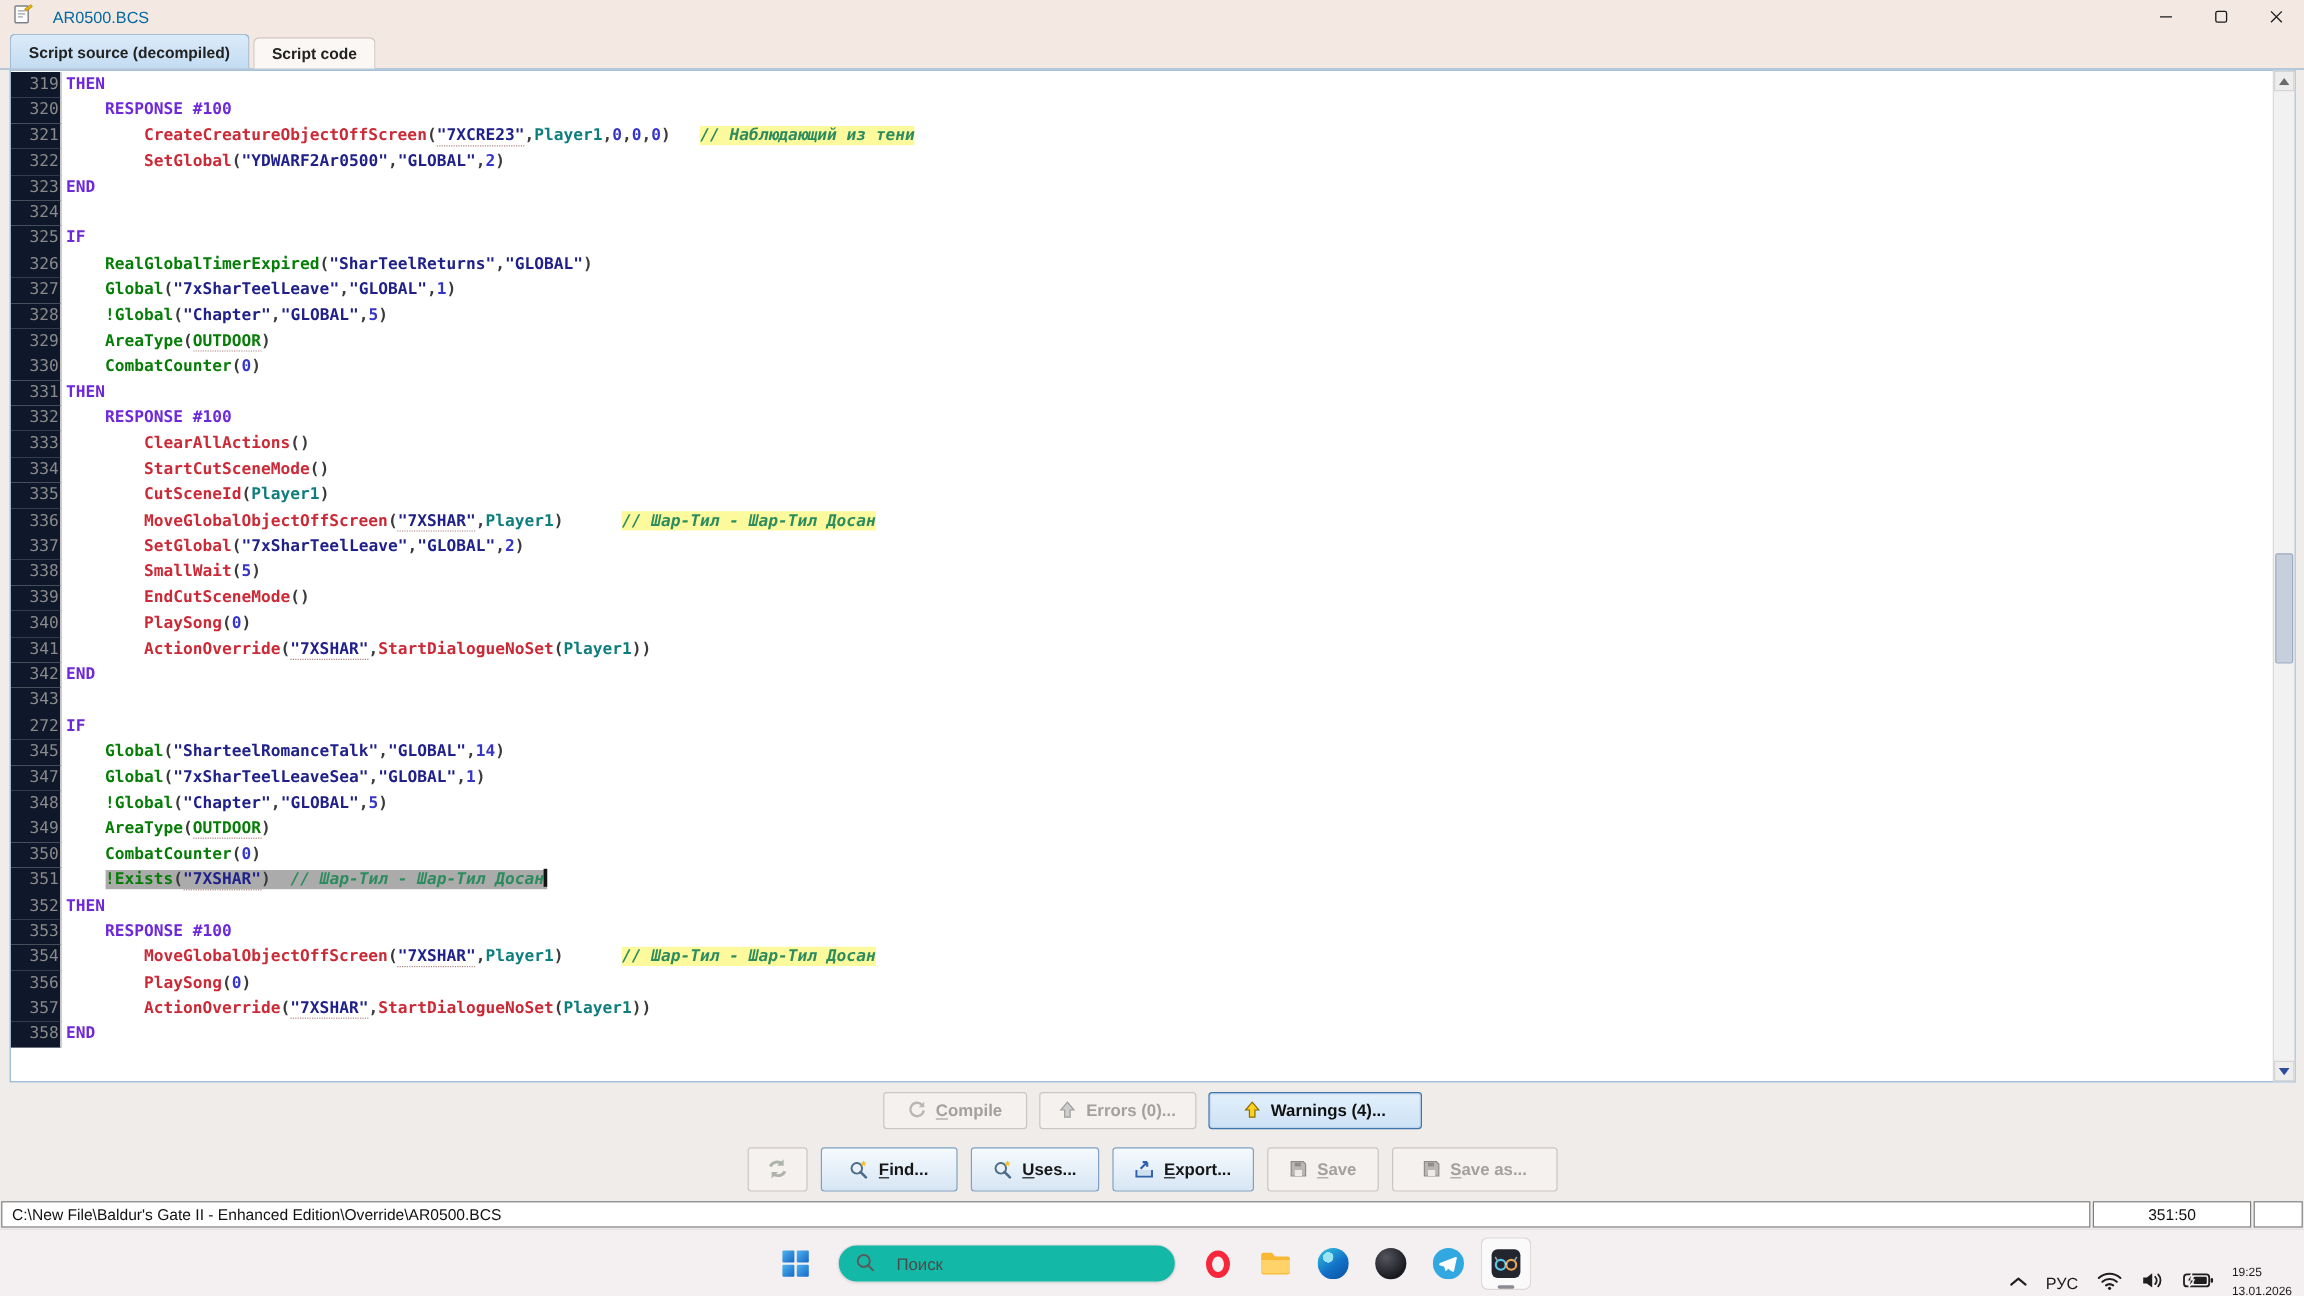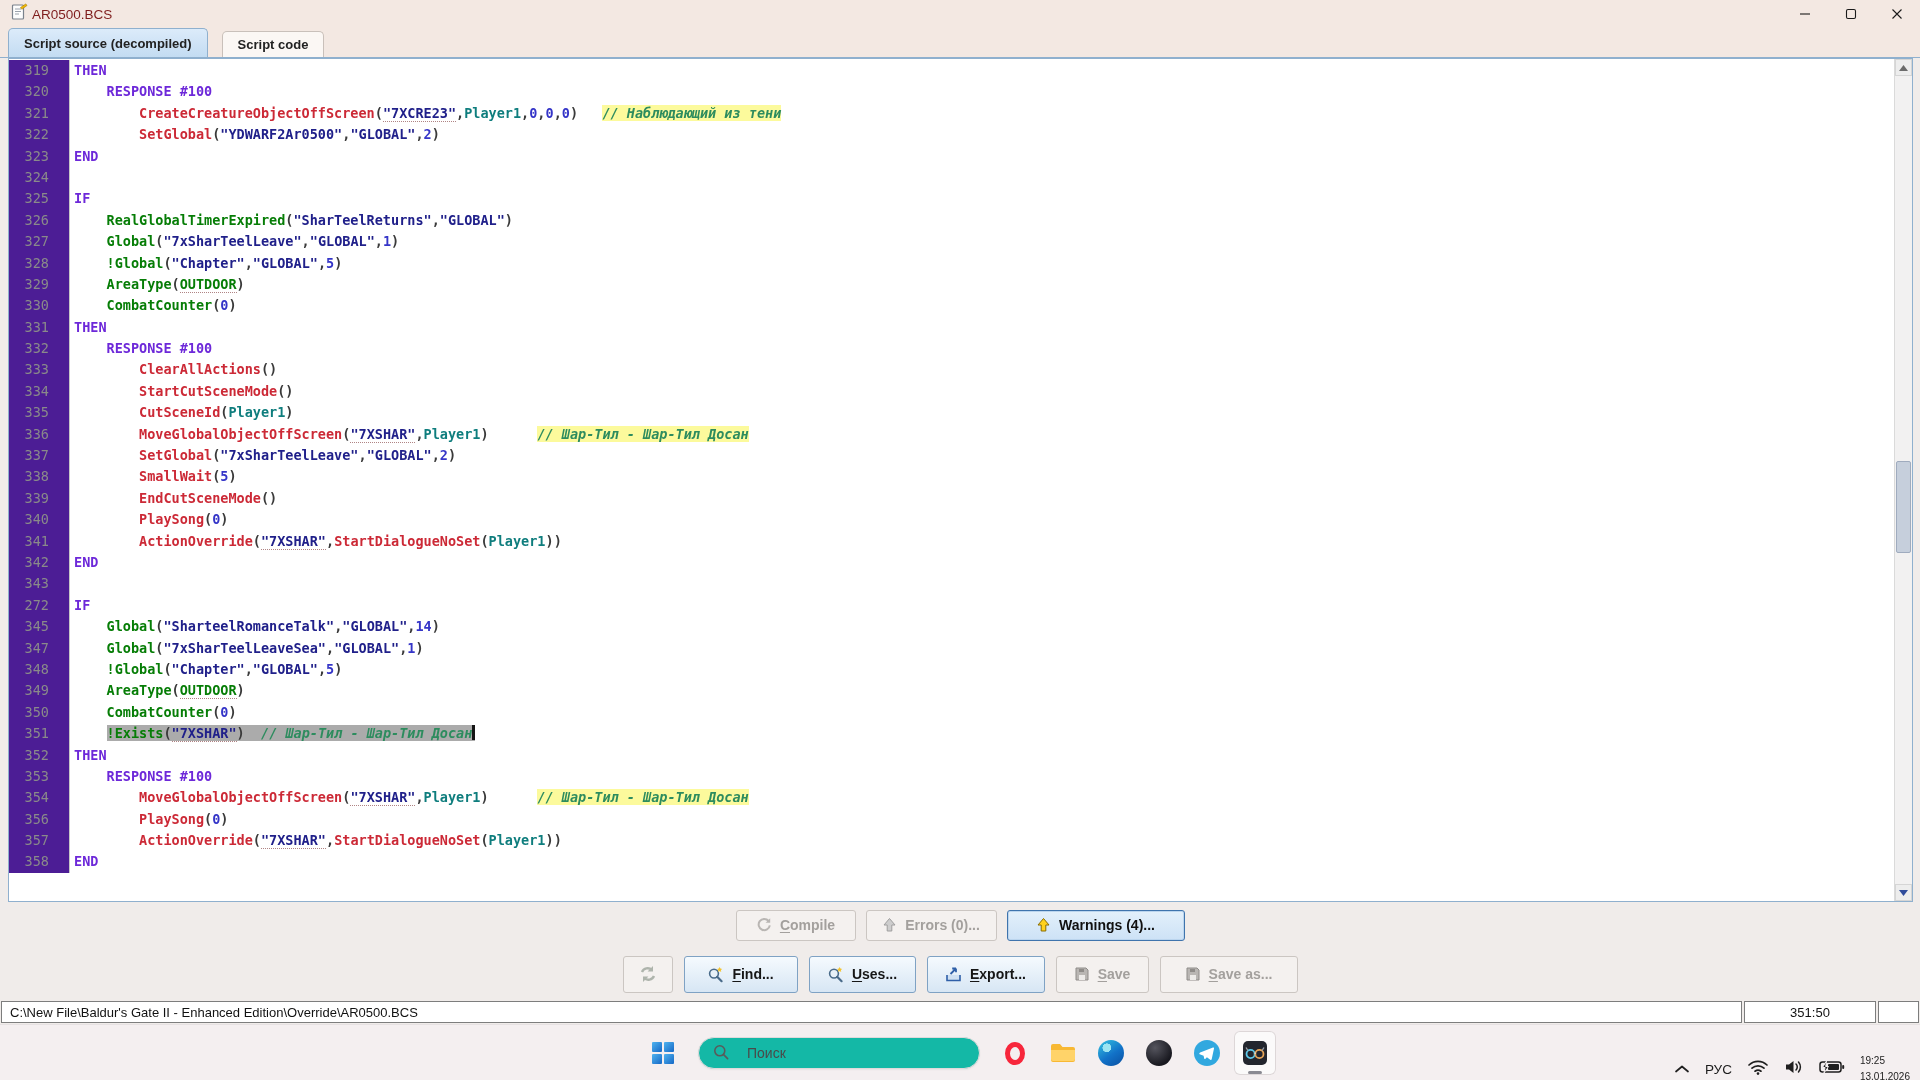--- a/index.html
+++ b/index.html
@@ -2,39 +2,39 @@
 <html><head>
 <meta charset="utf-8">
 <style>
   html,body{margin:0;padding:0}
   body{position:relative;width:1920px;height:1080px;overflow:hidden;background:#F0ECEA;
        font-family:"Liberation Sans",sans-serif;-webkit-font-smoothing:antialiased}
 
   
   .titlebar{position:absolute;left:0;top:0;width:1920px;height:28px;background:#F3E8E2;
             display:flex;align-items:center;padding-left:10px;box-sizing:border-box}
-  .titlebar .title{font-size:13.5px;color:#7f1d1d;margin-left:4px}
+  .titlebar .title{font-size:13.5px;color:#0369a1;margin-left:16px}
   .win-controls{position:absolute;right:0;top:0;height:28px;display:flex}
   .wc{width:46px;height:28px;display:flex;align-items:center;justify-content:center}
 
   
   .tabbar{position:absolute;left:0;top:28px;width:1920px;height:30px;background:#F3E8E2;
-          display:flex;align-items:flex-end;padding-left:8px;gap:14px;box-sizing:border-box;
+          display:flex;align-items:flex-end;padding-left:8px;gap:3px;box-sizing:border-box;
           border-bottom:1px solid #8FB0CE}
   .tab{height:25px;display:flex;align-items:center;padding:0 15px;font-weight:bold;font-size:13px;
        border:1px solid #C9C0BA;border-bottom:none;border-radius:5px 5px 0 0;background:#FBF7F4;color:#222}
   .tab.active{height:28px;background:linear-gradient(#DCEBFA,#C3DCF2);border-color:#8FB0CE}
 
   
   .editor{position:absolute;left:8px;top:58px;width:1905px;height:844px;background:#fff;
           border:1px solid #8FB0CE;box-sizing:border-box;display:flex}
   .lines{flex:1;overflow:hidden;padding-top:1px}
   .ln{display:flex;height:21.4px;line-height:21.4px;font-family:"DejaVu Sans Mono",monospace;
       font-size:13.5px;white-space:pre}
-  .num{flex:0 0 40px;width:40px;text-align:right;padding-right:20px;background:#4c1d95;
+  .num{flex:0 0 40px;width:40px;text-align:right;padding-right:1px;background:#0f172a;
        border-right:1px solid #C6C6C6;color:#8A8A8A;font-weight:400}
   .txt{padding-left:4px;font-weight:bold}
   .tok-kw{color:#6d28d9}
   .tok-trg{color:#067D06}
   .tok-act{color:#CC2936}
   .tok-str{color:#20208A}
   .tok-res{color:#20208A;border-bottom:1px dotted #B08484}
   .tok-obj{color:#0E7D7D}
   .tok-num{color:#3535C8}
   .tok-pln{color:#3A3A3A}

